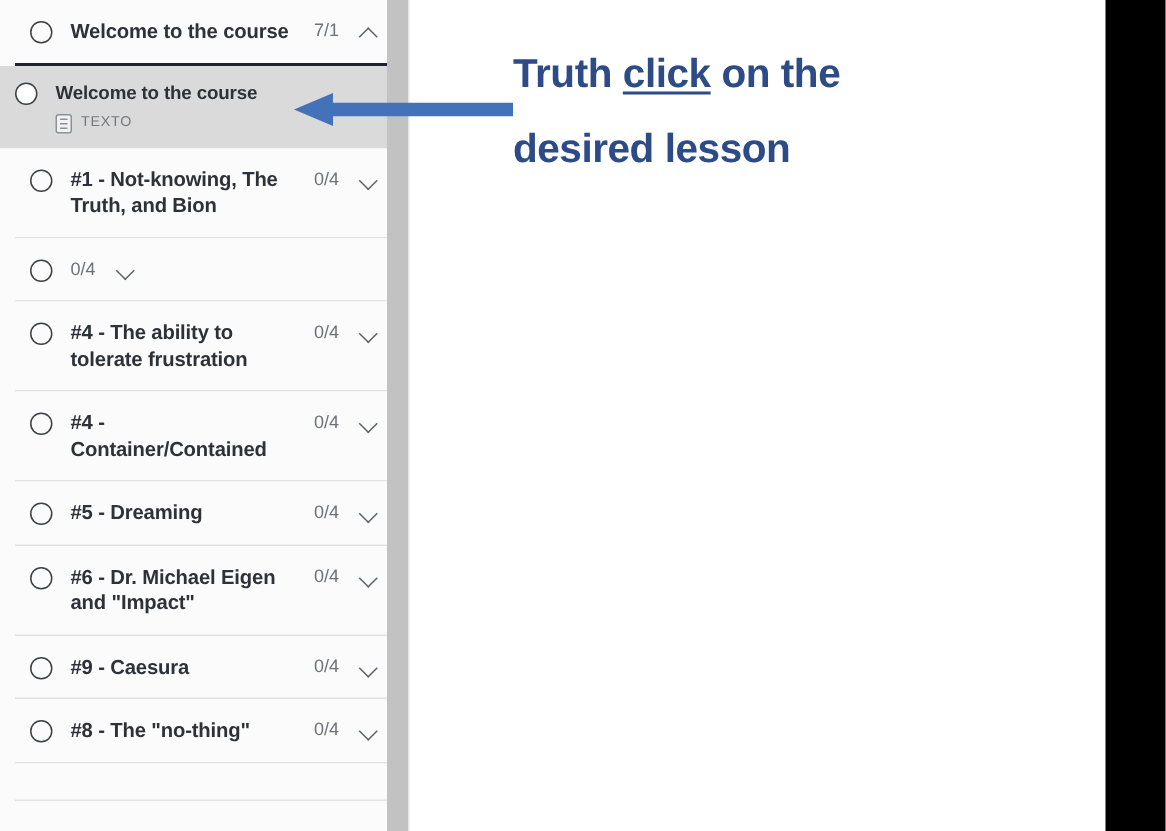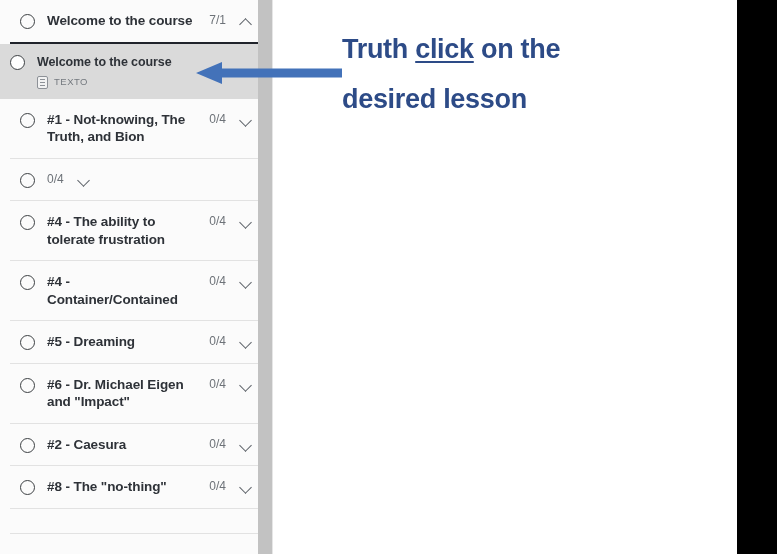--- a/index.html
+++ b/index.html
@@ -299,21 +299,21 @@
           <div class="section-head">
             <div class="radio"></div>
             <div class="section-title">#6 - Dr. Michael Eigen and "Impact"</div>
             <div class="section-count">0/4</div>
             <div class="chev"></div>
           </div>
         </div>
         <div class="section is-plain">
           <div class="section-head">
             <div class="radio"></div>
-            <div class="section-title">#2 - Caesura</div>
+            <div class="section-title">#9 - Caesura</div>
             <div class="section-count">0/4</div>
             <div class="chev"></div>
           </div>
         </div>
         <div class="section is-plain">
           <div class="section-head">
             <div class="radio"></div>
             <div class="section-title">#8 - The "no-thing"</div>
             <div class="section-count">0/4</div>
             <div class="chev"></div>

